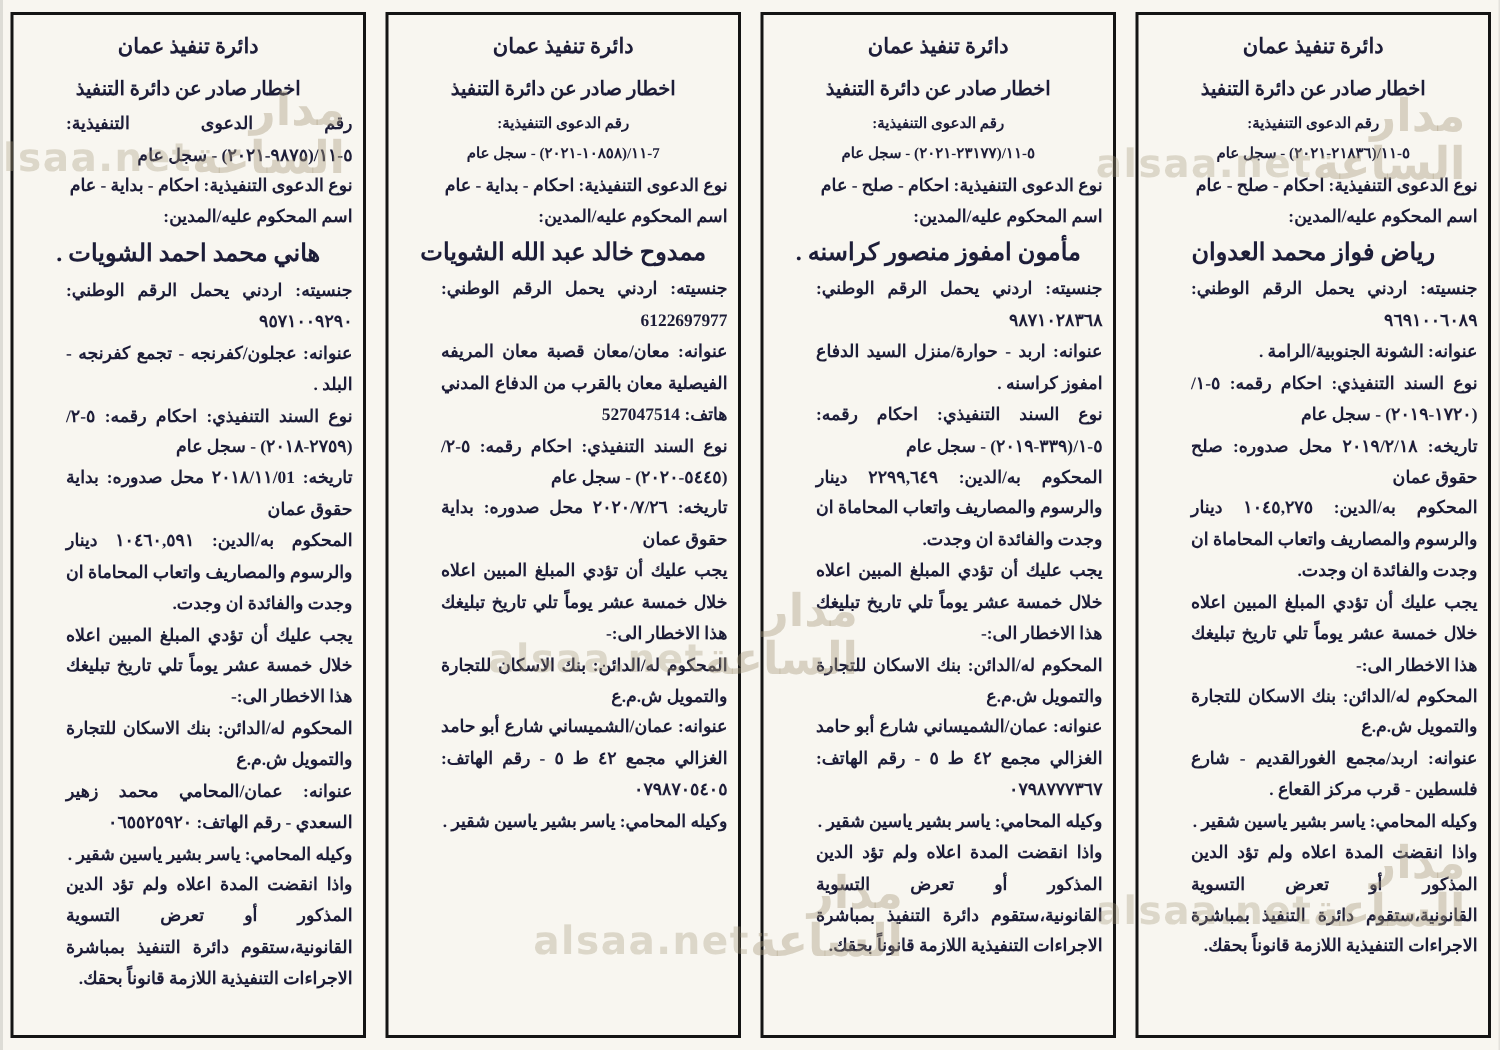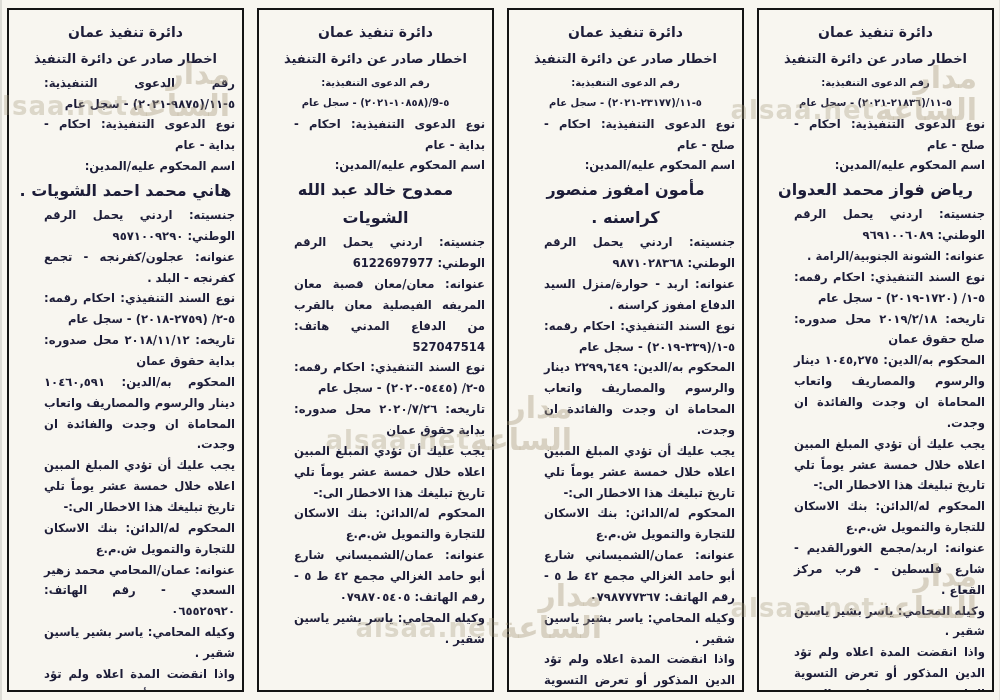--- a/index.html
+++ b/index.html
@@ -23,20 +23,21 @@
   }
   .notice{
     flex:1 1 0;
     border:2.5px solid #141414;
     box-sizing:border-box;
     padding:8px 7px 6px 7px;
     display:flex;
     flex-direction:column;
     overflow:hidden;
     background:transparent;
+    font-family:Liberation Serif, serif;
   }
   .line{margin:0;font-weight:bold;}
   .h1{text-align:center;font-size:14px;line-height:2.0;}
   .h2{text-align:center;font-size:13px;line-height:2.05;}
   .cn{text-align:center;font-size:10px;line-height:2.05;}
   .nm{text-align:center;font-size:16px;line-height:1.75;}
   .bd{font-size:11.6px;line-height:1.8;text-align:justify;margin-left:28px;}
   .wm{
     position:absolute;
     display:flex;flex-direction:row;align-items:flex-end;
@@ -113,21 +114,21 @@
         <p class="line bd">يجب عليك أن تؤدي المبلغ المبين اعلاه خلال خمسة عشر يوماً تلي تاريخ تبليغك هذا الاخطار الى:-</p>
         <p class="line bd">المحكوم له/الدائن: بنك الاسكان للتجارة والتمويل ش.م.ع</p>
         <p class="line bd">عنوانه: عمان/الشميساني شارع أبو حامد الغزالي مجمع ٤٢ ط ٥ - رقم الهاتف: ٠٧٩٨٧٧٧٣٦٧</p>
         <p class="line bd">وكيله المحامي: ياسر بشير ياسين شقير .</p>
         <p class="line bd">واذا انقضت المدة اعلاه ولم تؤد الدين المذكور أو تعرض التسوية القانونية،ستقوم دائرة التنفيذ بمباشرة الاجراءات التنفيذية اللازمة قانوناً بحقك.</p>
       </section>
       <section class="notice">
         <p class="line h1">دائرة تنفيذ عمان</p>
         <p class="line h2">اخطار صادر عن دائرة التنفيذ</p>
         <p class="line cn">رقم الدعوى التنفيذية:</p>
-        <p class="line cn">٥-9/(١٠٨٥٨-٢٠٢١) - سجل عام</p>
+        <p class="line cn">7-١١/(١٠٨٥٨-٢٠٢١) - سجل عام</p>
         <p class="line bd">نوع الدعوى التنفيذية: احكام - بداية - عام</p>
         <p class="line bd">اسم المحكوم عليه/المدين:</p>
         <p class="line nm">ممدوح خالد عبد الله الشويات</p>
         <p class="line bd">جنسيته: اردني يحمل الرقم الوطني: 6122697977</p>
         <p class="line bd">عنوانه: معان/معان قصبة معان المريفه الفيصلية معان بالقرب من الدفاع المدني هاتف: 527047514</p>
         <p class="line bd">نوع السند التنفيذي: احكام رقمه: ٥-٢/ (٥٤٤٥-٢٠٢٠) - سجل عام</p>
         <p class="line bd">تاريخه: ٢٠٢٠/٧/٢٦ محل صدوره: بداية حقوق عمان</p>
         <p class="line bd">يجب عليك أن تؤدي المبلغ المبين اعلاه خلال خمسة عشر يوماً تلي تاريخ تبليغك هذا الاخطار الى:-</p>
         <p class="line bd">المحكوم له/الدائن: بنك الاسكان للتجارة والتمويل ش.م.ع</p>
         <p class="line bd">عنوانه: عمان/الشميساني شارع أبو حامد الغزالي مجمع ٤٢ ط ٥ - رقم الهاتف: ٠٧٩٨٧٠٥٤٠٥</p>
@@ -136,21 +137,21 @@
       <section class="notice">
         <p class="line h1">دائرة تنفيذ عمان</p>
         <p class="line h2">اخطار صادر عن دائرة التنفيذ</p>
         <p class="line bd">رقم الدعوى التنفيذية: ٥-١١/(٩٨٧٥-٢٠٢١) - سجل عام</p>
         <p class="line bd">نوع الدعوى التنفيذية: احكام - بداية - عام</p>
         <p class="line bd">اسم المحكوم عليه/المدين:</p>
         <p class="line nm">هاني محمد احمد الشويات .</p>
         <p class="line bd">جنسيته: اردني يحمل الرقم الوطني: ٩٥٧١٠٠٩٢٩٠</p>
         <p class="line bd">عنوانه: عجلون/كفرنجه - تجمع كفرنجه - البلد .</p>
         <p class="line bd">نوع السند التنفيذي: احكام رقمه: ٥-٢/ (٢٧٥٩-٢٠١٨) - سجل عام</p>
-        <p class="line bd">تاريخه: ٢٠١٨/١١/١٢ محل صدوره: بداية حقوق عمان</p>
+        <p class="line bd">تاريخه: ٢٠١٨/١١/01 محل صدوره: بداية حقوق عمان</p>
         <p class="line bd">المحكوم به/الدين: ١٠٤٦٠,٥٩١ دينار والرسوم والمصاريف واتعاب المحاماة ان وجدت والفائدة ان وجدت.</p>
         <p class="line bd">يجب عليك أن تؤدي المبلغ المبين اعلاه خلال خمسة عشر يوماً تلي تاريخ تبليغك هذا الاخطار الى:-</p>
         <p class="line bd">المحكوم له/الدائن: بنك الاسكان للتجارة والتمويل ش.م.ع</p>
         <p class="line bd">عنوانه: عمان/المحامي محمد زهير السعدي - رقم الهاتف: ٠٦٥٥٢٥٩٢٠</p>
         <p class="line bd">وكيله المحامي: ياسر بشير ياسين شقير .</p>
         <p class="line bd">واذا انقضت المدة اعلاه ولم تؤد الدين المذكور أو تعرض التسوية القانونية،ستقوم دائرة التنفيذ بمباشرة الاجراءات التنفيذية اللازمة قانوناً بحقك.</p>
       </section>
     </div>
 </div>
 

